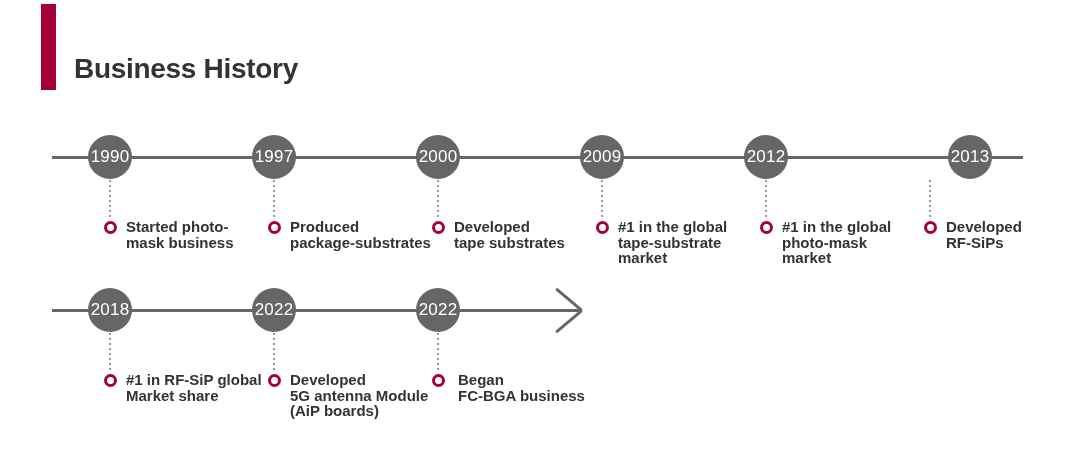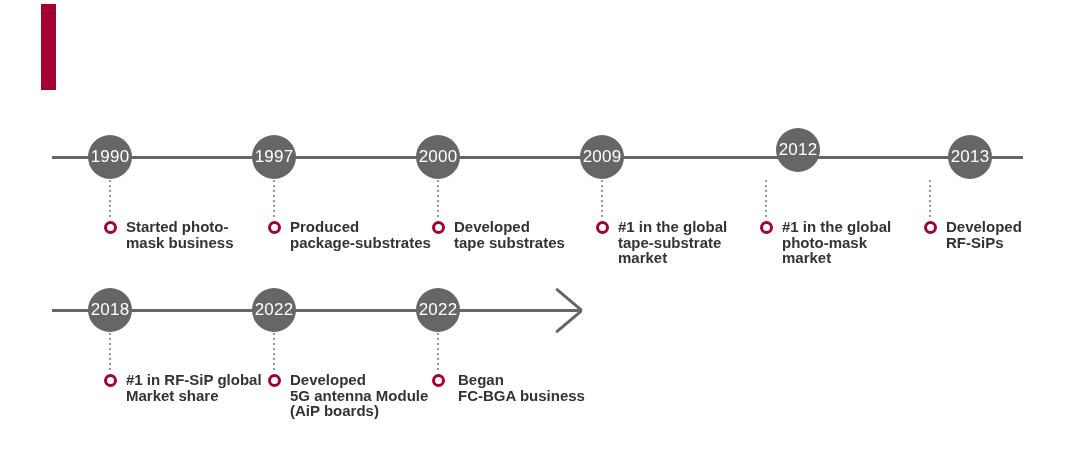--- a/index.html
+++ b/index.html
@@ -78,20 +78,21 @@
     color: var(--text, #333333);
     line-height: 15.5px;
     white-space: nowrap;
   }
 </style>
 </head>
 <body>
 
 <div class="canvas" id="canvas" style="--accent: #a50034; --gray: #666666; --conn: #999999; --text: #333333; --yeartext: #ffffff; --bg: #ffffff;">
   <div class="accent-bar"></div>
+  <h1 class="title">Business History</h1>
   <div id="timeline">
       <div>
         <div class="hline" style="left: 52px; top: 155.5px; width: 971px;"></div>
         <div class="year-circle" style="left: 88px; top: 135px;">
           <span class="year-label">1990</span>
         </div>
         <div class="connector" style="left: 109px; top: 180px; height: 40px;"></div>
         <div class="marker" style="left: 103.5px; top: 221px;"></div>
         <div class="caption" style="left: 126px; top: 219px;">
           <div>Started photo-</div>
@@ -118,21 +119,21 @@
         <div class="year-circle" style="left: 580px; top: 135px;">
           <span class="year-label">2009</span>
         </div>
         <div class="connector" style="left: 601px; top: 180px; height: 40px;"></div>
         <div class="marker" style="left: 595.5px; top: 221px;"></div>
         <div class="caption" style="left: 618px; top: 219px;">
           <div>#1 in the global</div>
           <div>tape-substrate</div>
           <div>market</div>
         </div>
-        <div class="year-circle" style="left: 744px; top: 128px; margin-left: 32px;">
+        <div class="year-circle" style="left: 744px; top: 135px;">
           <span class="year-label">2012</span>
         </div>
         <div class="connector" style="left: 765px; top: 180px; height: 40px;"></div>
         <div class="marker" style="left: 759.5px; top: 221px;"></div>
         <div class="caption" style="left: 782px; top: 219px;">
           <div>#1 in the global</div>
           <div>photo-mask</div>
           <div>market</div>
         </div>
         <div class="year-circle" style="left: 908px; top: 135px; margin-left: 40px;">

